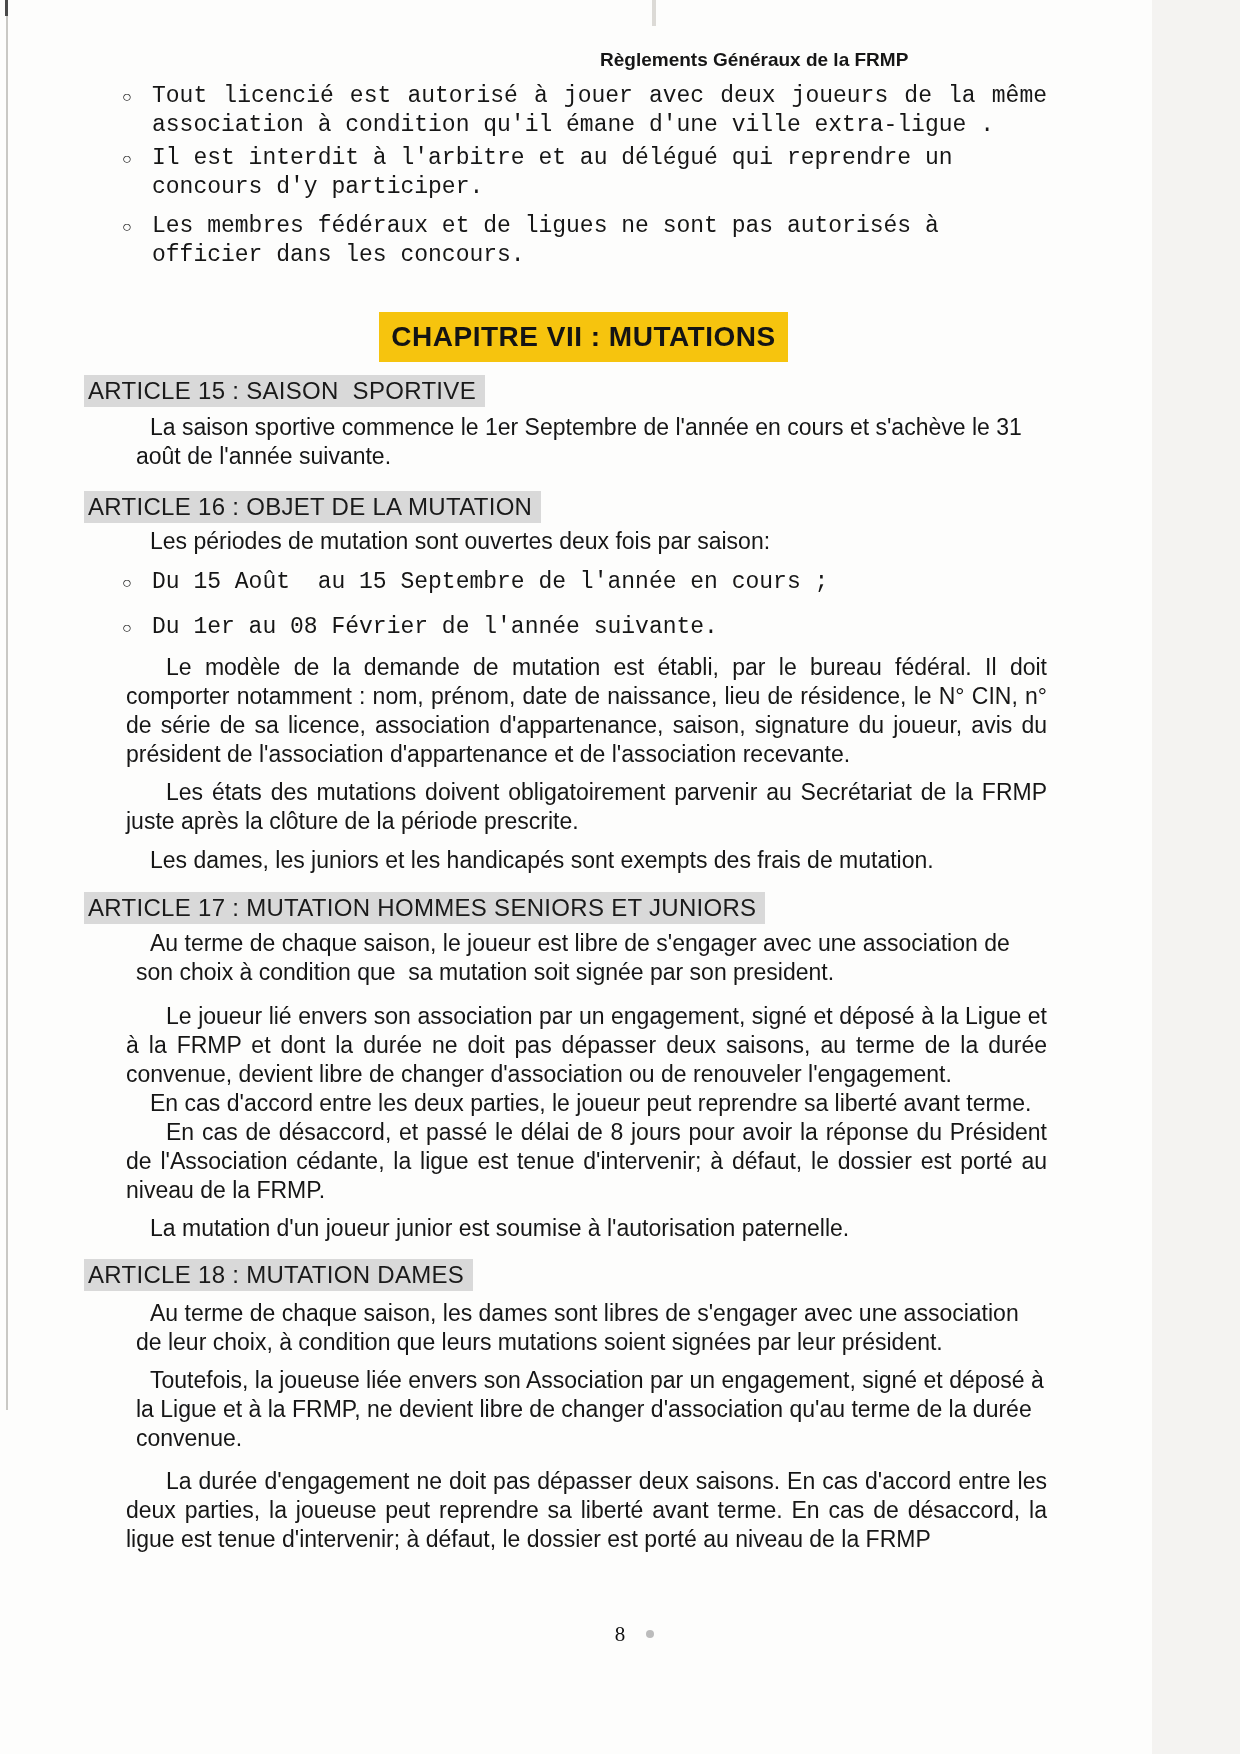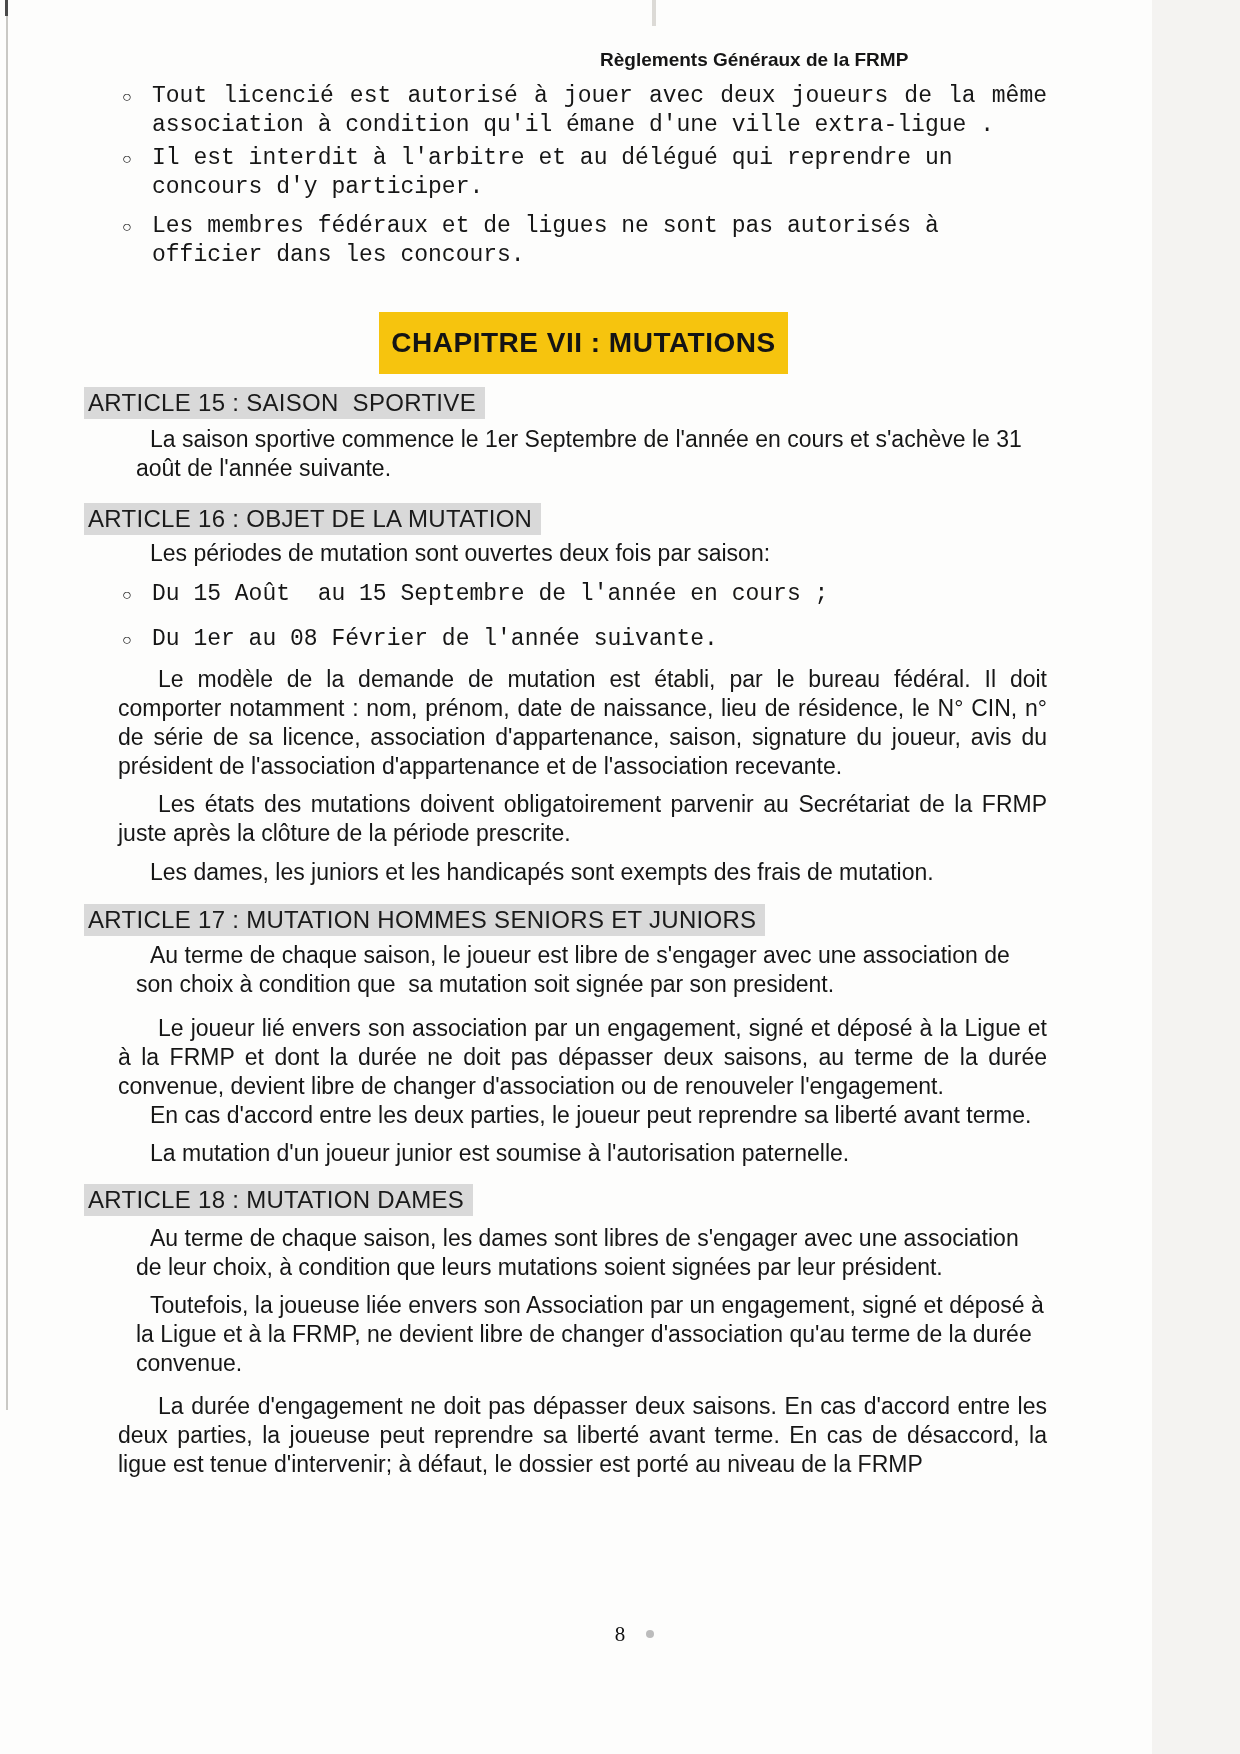--- a/index.html
+++ b/index.html
@@ -11,29 +11,29 @@
   .doc-header{font-weight:bold;font-size:19px;line-height:24px;margin-left:490px;letter-spacing:0;}
   ul.blist{list-style:none;margin:10px 0 0 0;padding:0;}
   ul.blist li{display:flex;}
   .bmark{flex:0 0 30px;padding-left:12px;font-size:16px;line-height:29px;color:#1d1d1d;}
   .btext{flex:1;font-family:Liberation Mono, monospace;}
   .just{text-align:justify;}
   .prewrap{white-space:pre-wrap;}
   .chapter-row{text-align:center;transform:translateX(5px);}
   .chapter{
     display:inline-block;background:#F6C40E;color:#141414;font-weight:bold;
-    font-size:28px;line-height:30px;padding:16px 12px;letter-spacing:.5px;
+    font-size:28px;line-height:30px;padding:10px 12px;letter-spacing:.5px;
   }
   .article{
     display:inline-block;background:#D9D9D9;color:#1a1a1a;font-weight:normal;
     font-size:24px;line-height:26px;padding:3px 9px 3px 4px;margin-left:-26px;
     white-space:pre-wrap;letter-spacing:.3px;
   }
   .para{margin:10px 0 0 0;}
-  .p-wide{margin-left:8px;text-indent:40px;}
+  .p-wide{margin-left:16px;text-indent:40px;}
   .p-mid{margin-left:26px;text-indent:14px;}
   .p-line{margin-left:40px;text-indent:0;}
   .footer-num{
     position:absolute;left:0;top:1622px;width:1240px;text-align:center;
     font-family:"Liberation Serif",serif;font-size:21px;color:#111;
   }
   .page-dot{position:absolute;left:646px;top:1630px;width:8px;height:8px;border-radius:50%;background:#bcbcbc;}
   .edge-left{position:absolute;left:6px;top:0;width:2px;height:1410px;background:rgba(150,148,140,.5);}
   .edge-left-cap{position:absolute;left:5px;top:0;width:3px;height:16px;background:#4a4a4a;}
   .streak-top{position:absolute;left:652px;top:0;width:4px;height:26px;background:#dcdad6;}
@@ -94,20 +94,21 @@
     <p class="para p-wide just" style="margin-top:11px">Le modèle de la demande de mutation est établi, par le bureau fédéral. Il doit comporter notamment : nom, prénom, date de naissance, lieu de résidence, le N° CIN, n° de série de sa licence, association d'appartenance, saison, signature du joueur, avis du président de l'association d'appartenance et de l'association recevante.</p>
     <p class="para p-wide just" style="margin-top:9px">Les états des mutations doivent obligatoirement parvenir au Secrétariat de la FRMP juste après la clôture de la période prescrite.</p>
     <p class="para p-line" style="margin-top:10px">Les dames, les juniors et les handicapés sont exempts des frais de mutation.</p>
 
     <div style="margin-top:17px" class="block">
       <span class="article">ARTICLE 17 : MUTATION HOMMES SENIORS ET JUNIORS</span>
     </div>
     <p class="para p-mid prewrap" style="margin-top:5px">Au terme de chaque saison, le joueur est libre de s'engager avec une association de son choix à condition que  sa mutation soit signée par son president.</p>
     <p class="para p-wide just" style="margin-top:15px">Le joueur lié envers son association par un engagement, signé et déposé à la Ligue et à la FRMP et dont la durée ne doit pas dépasser deux saisons, au terme de la durée convenue, devient libre de changer d'association ou de renouveler l'engagement.</p>
     <p class="para p-line" style="margin-top:0">En cas d'accord entre les deux parties, le joueur peut reprendre sa liberté avant terme.</p>
+    <p class="para p-wide just" style="margin-top:0">En cas de désaccord, et  passé le délai de 8 jours pour avoir la réponse du Président de l'Association cédante, la ligue est tenue d'intervenir; à défaut, le dossier est porté au niveau de la FRMP.</p>
     <p class="para p-line" style="margin-top:9px">La mutation d'un joueur junior est soumise à l'autorisation paternelle.</p>
 
     <div style="margin-top:16px" class="block">
       <span class="article">ARTICLE 18 : MUTATION DAMES</span>
     </div>
     <p class="para p-mid" style="margin-top:8px">Au terme de chaque saison, les dames sont libres de s'engager avec une association de leur choix, à condition que leurs mutations soient signées par leur président.</p>
     <p class="para p-mid" style="margin-top:9px">Toutefois, la joueuse liée envers son Association par un engagement, signé et déposé à la Ligue et à la FRMP, ne devient libre de changer d'association qu'au terme de la durée convenue.</p>
     <p class="para p-wide just" style="margin-top:14px">La durée d'engagement ne doit pas dépasser deux saisons. En cas d'accord entre les deux parties, la joueuse peut reprendre sa liberté avant terme. En cas de désaccord, la ligue est tenue d'intervenir; à défaut, le dossier est porté au niveau de la FRMP</p>
 
   </div>

